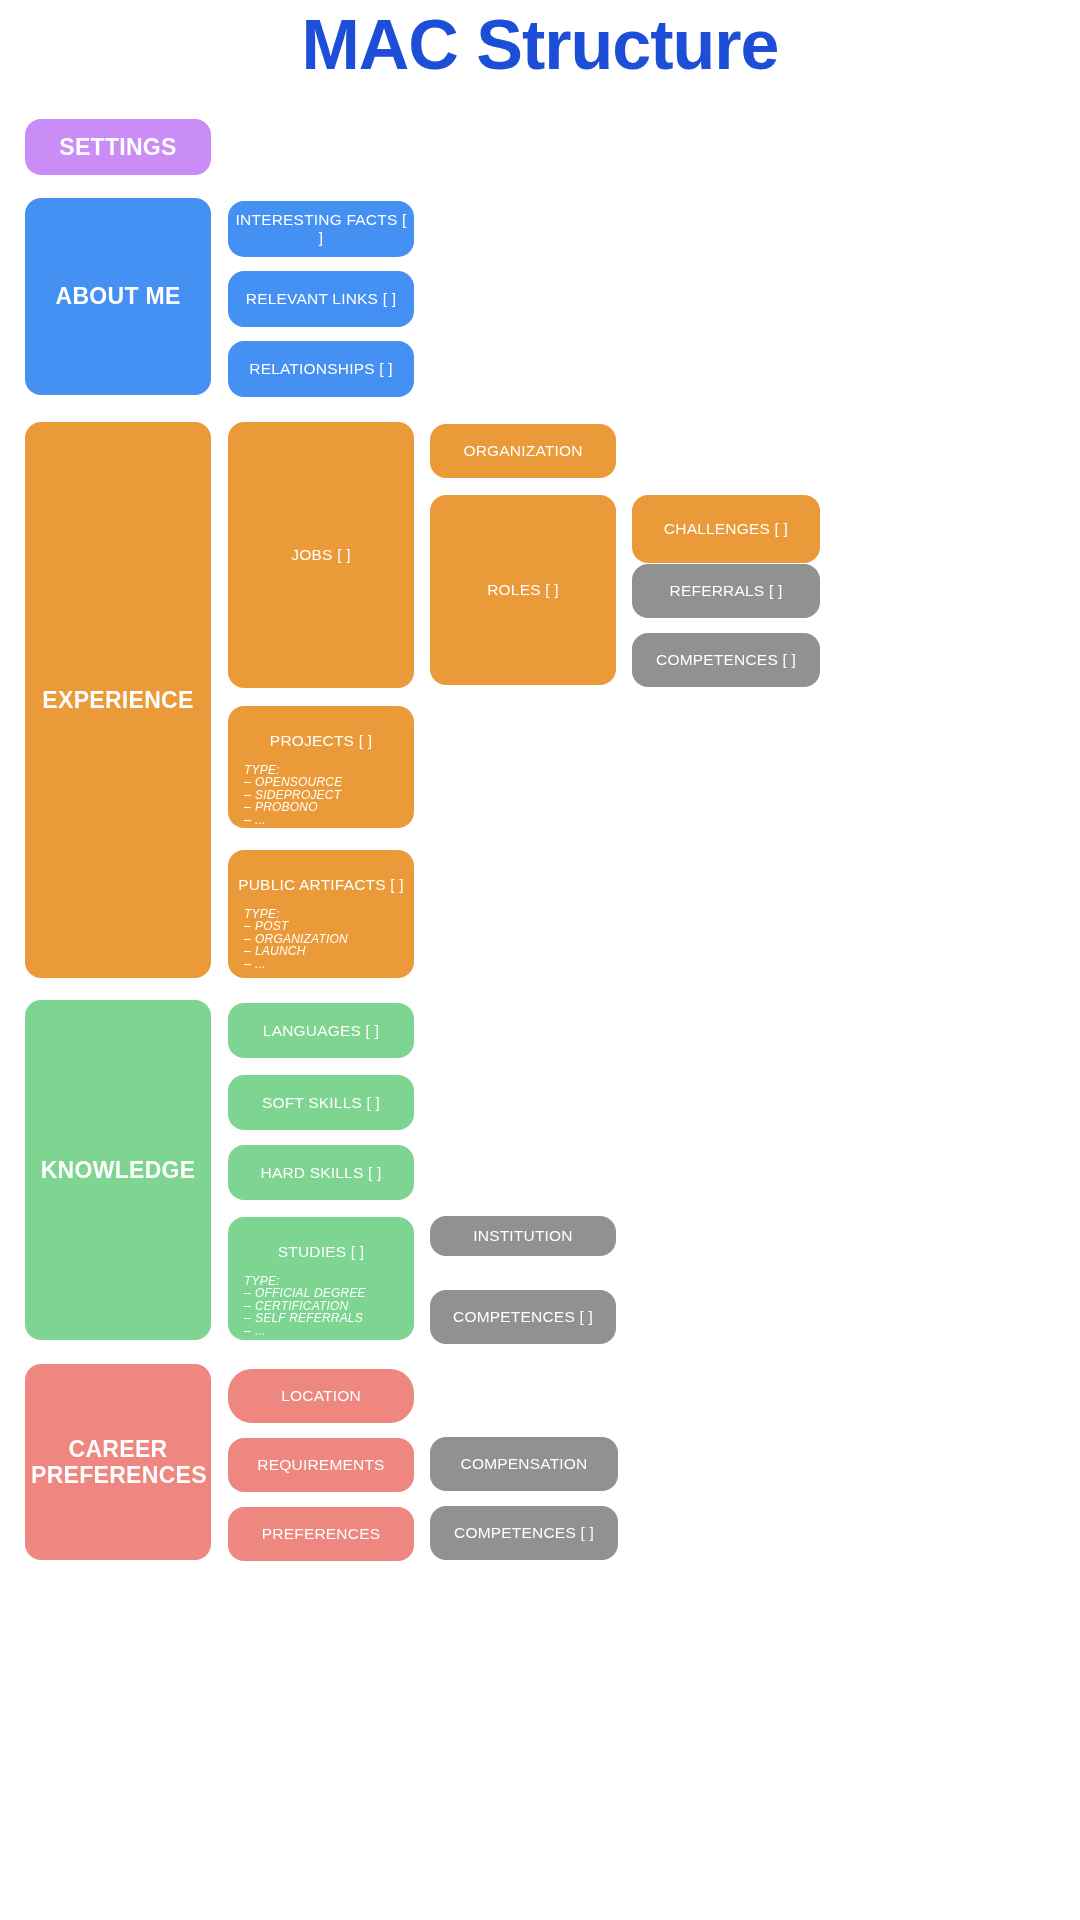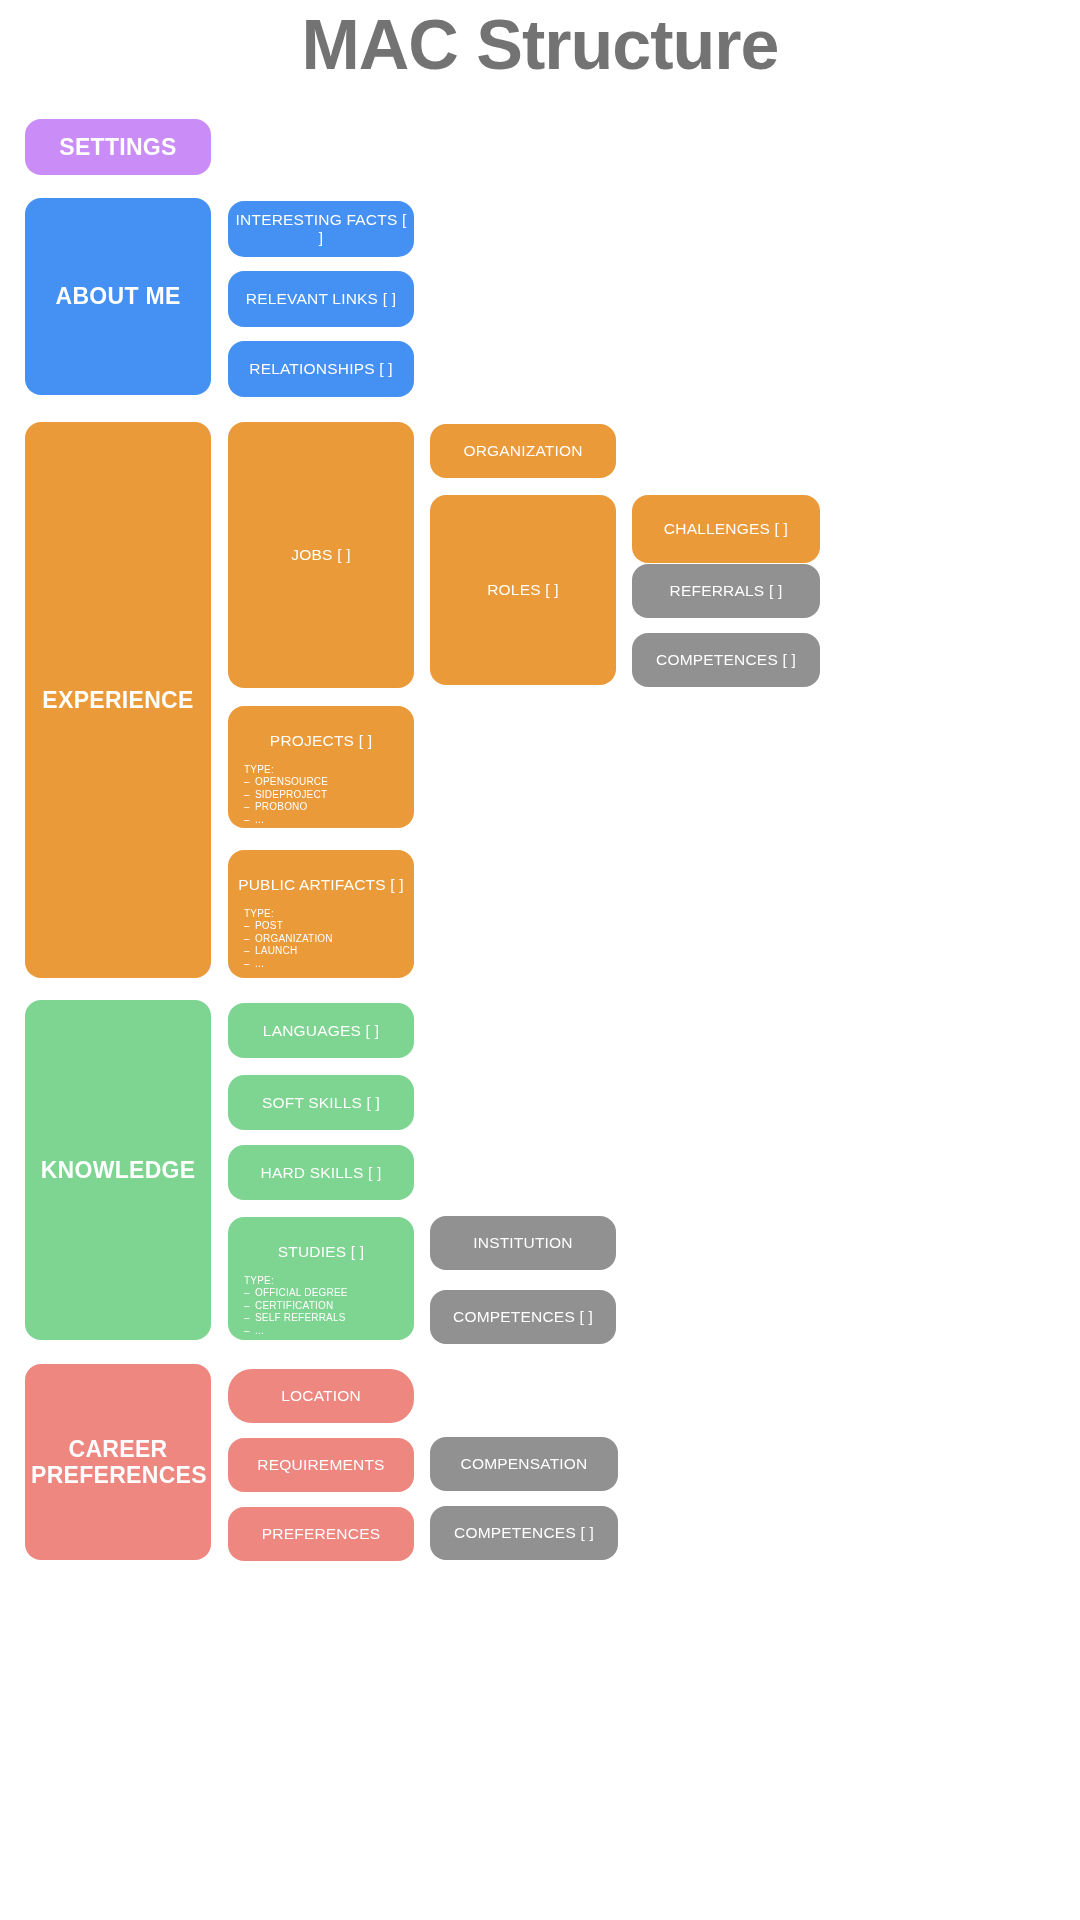--- a/index.html
+++ b/index.html
@@ -23,21 +23,21 @@
   
   .page-title {
     position: absolute;
     left: 0;
     top: 4px;
     width: 1080px;
     text-align: center;
     font-size: 70px;
     font-weight: 700;
     letter-spacing: -1px;
-    color: #737373;
+    color: #1d4ed8;
     line-height: 82px;
     white-space: nowrap;
   }
 
   
   .card {
     position: absolute;
     border-radius: 16px;
     box-sizing: border-box;
     display: flex;
@@ -74,24 +74,25 @@
     padding-top: 26px;
   }
   .card.with-list .card-label {
     font-size: 15.5px;
     text-align: center;
     padding: 0 10px;
   }
   .type-block {
     margin: 14px 0 0 16px;
     text-align: left;
-    font-size: 10px;
+    font-size: 12px;
     line-height: 12.5px;
     letter-spacing: 0.2px;
     color: #ffffff;
+    font-style: italic;
   }
   .type-block .type-head {
     display: block;
   }
   .type-block .type-item {
     display: block;
     white-space: nowrap;
   }
   .type-block .type-item .dash {
     display: inline-block;
@@ -203,21 +204,21 @@
     <span class="card-label">STUDIES [ ]</span>
     <div class="type-block">
       <span class="type-head">TYPE:</span>
       <span class="type-item"><span class="dash">–</span><span>OFFICIAL DEGREE</span></span>
       <span class="type-item"><span class="dash">–</span><span>CERTIFICATION</span></span>
       <span class="type-item"><span class="dash">–</span><span>SELF REFERRALS</span></span>
       <span class="type-item"><span class="dash">–</span><span>...</span></span>
     </div>
   </div>
 
-  <div class="card lvl2 c-gray" style="left:430px; top:1216px; width:186px; height:54px;">
+  <div class="card lvl2 c-gray" style="left:430px; top:1216px; width:186px; height:40px;">
     <span class="card-label">INSTITUTION</span>
   </div>
 
   <div class="card lvl2 c-gray" style="left:430px; top:1290px; width:186px; height:54px;">
     <span class="card-label">COMPETENCES [ ]</span>
   </div>
 
   <div class="card lvl0 c-salmon" style="left:25px; top:1364px; width:186px; height:196px;">
     <span class="card-label">CAREER PREFERENCES</span>
   </div>

